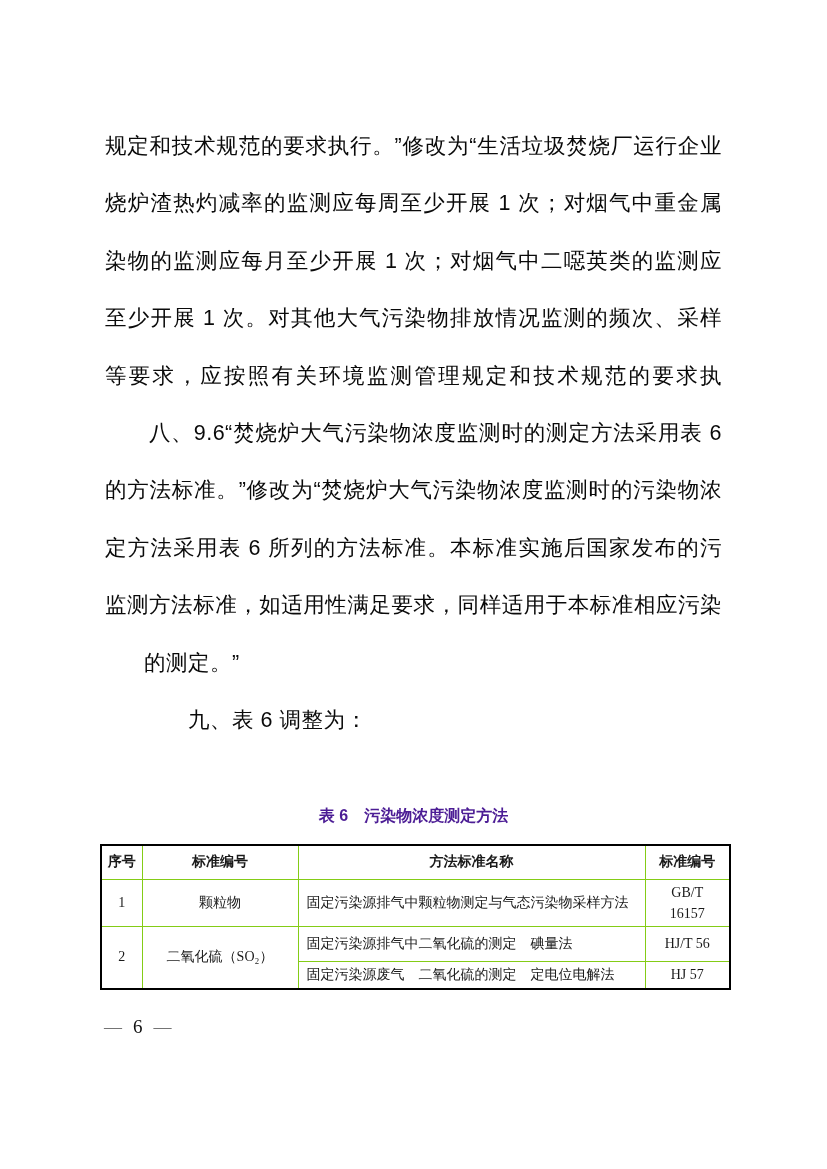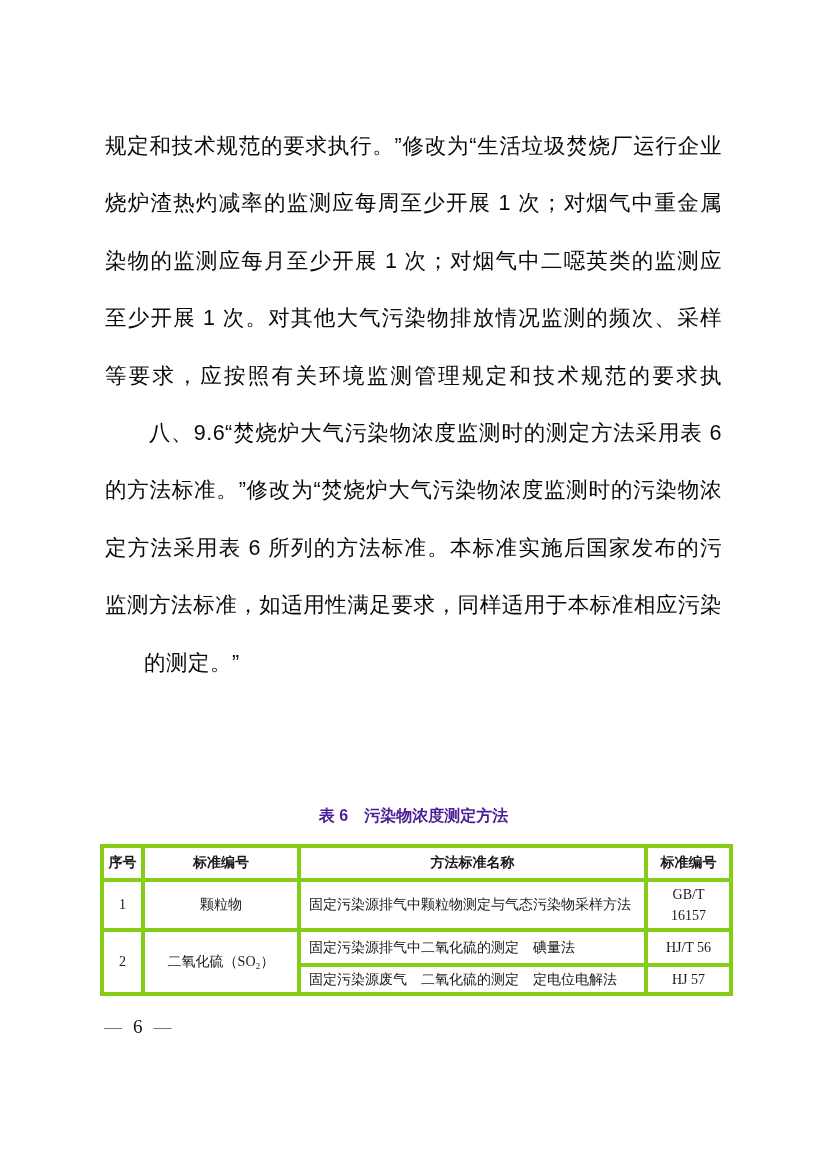--- a/index.html
+++ b/index.html
@@ -45,21 +45,21 @@
     left:100px; top:844px;
     width:629px;
     border-collapse:collapse;
     table-layout:fixed;
     font-family:"Liberation Serif","DejaVu Serif",serif;
     font-size:14px;
     color:#1a1a1a;
     border:2px solid #000;
   }
   .t6 th, .t6 td {
-    border:4px solid #84cc16;
+    border:1px solid #84cc16;
     padding:2px 4px;
     text-align:center;
     vertical-align:middle;
     overflow:hidden;
   }
   .t6 th {
     font-family:"Liberation Sans","DejaVu Sans",sans-serif;
     font-weight:bold;
     font-size:14px;
   }
@@ -97,20 +97,21 @@
     <div class="line">染物的监测应每月至少开展 1 次；对烟气中二噁英类的监测应每年</div>
     <div class="line">至少开展 1 次。对其他大气污染物排放情况监测的频次、采样时间</div>
     <div class="line">等要求，应按照有关环境监测管理规定和技术规范的要求执行。”</div>
 
     <div class="line indent">八、9.6“焚烧炉大气污染物浓度监测时的测定方法采用表 6 所列</div>
     <div class="line">的方法标准。”修改为“焚烧炉大气污染物浓度监测时的污染物浓度测</div>
     <div class="line">定方法采用表 6 所列的方法标准。本标准实施后国家发布的污染物</div>
     <div class="line">监测方法标准，如适用性满足要求，同样适用于本标准相应污染物</div>
     <div class="line no-fill">的测定。”</div>
 
+    <div class="line no-fill indent">九、表 6 调整为：</div>
   </div>
 
   <div class="table-caption">表 6　污染物浓度测定方法</div>
 
   <table class="t6">
     <colgroup>
       <col style="width:41px">
       <col style="width:156px">
       <col style="width:347px">
       <col style="width:85px">

